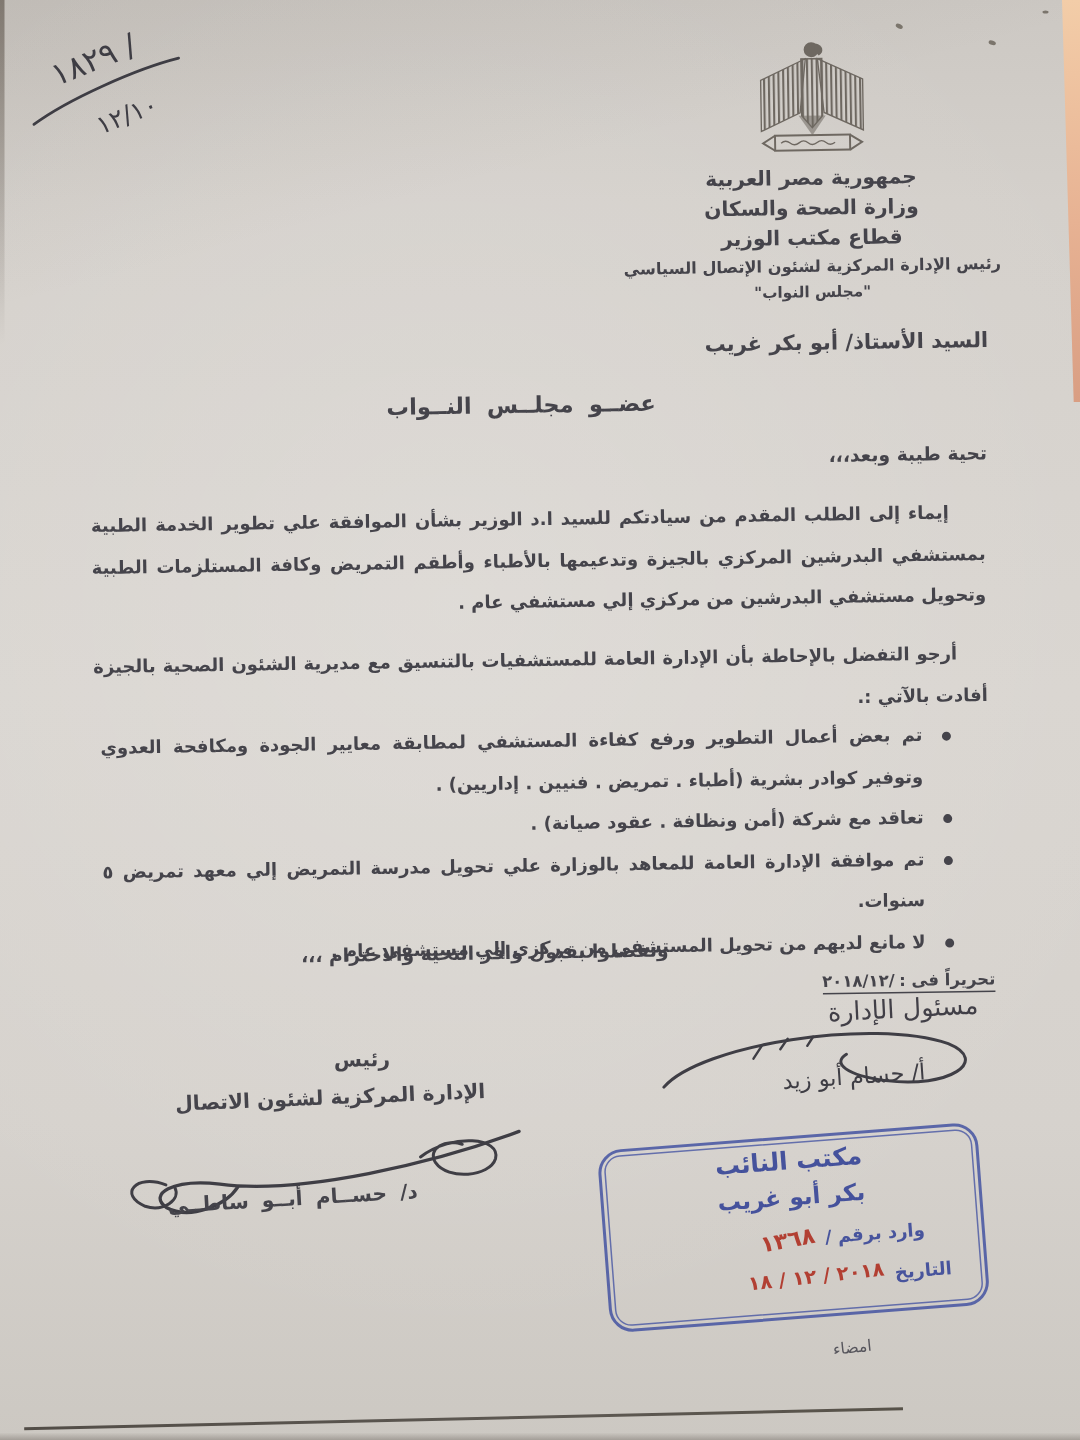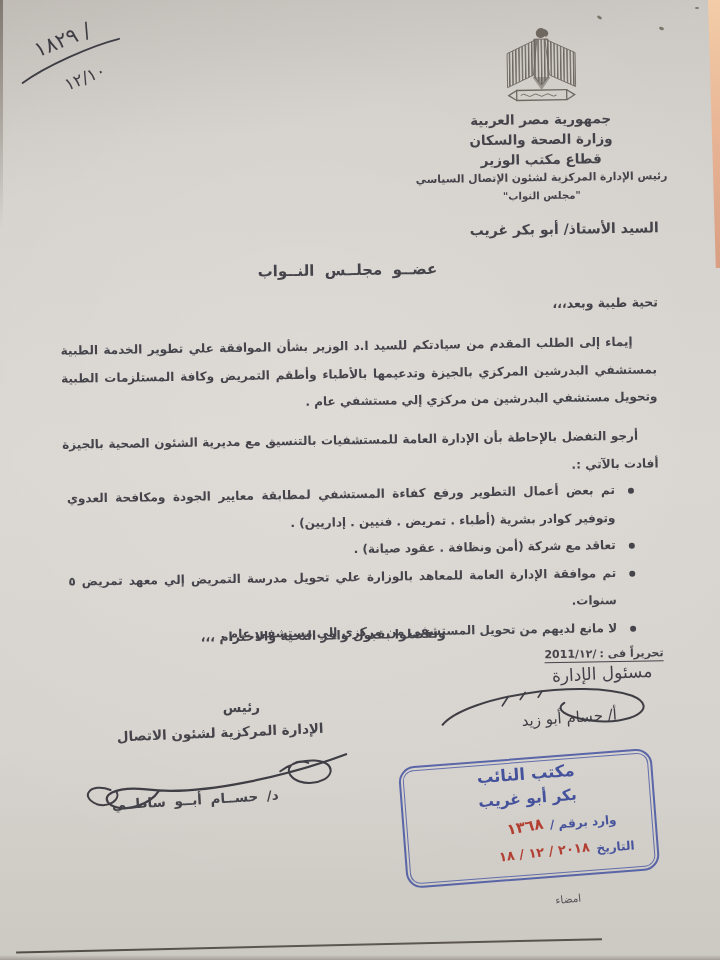--- a/index.html
+++ b/index.html
@@ -142,21 +142,21 @@
       <li>تم بعض أعمال التطوير ورفع كفاءة المستشفي لمطابقة معايير الجودة ومكافحة العدوي وتوفير كوادر بشرية (أطباء . تمريض . فنيين . إداريين) .</li>
       <li>تعاقد مع شركة (أمن ونظافة . عقود صيانة) .</li>
       <li>تم موافقة الإدارة العامة للمعاهد بالوزارة علي تحويل مدرسة التمريض إلي معهد تمريض ٥ سنوات.</li>
       <li>لا مانع لديهم من تحويل المستشفي من مركزي إلي مستشفي عام .</li>
     </ul>
 
     <div class="abs closing">وتفضلوا بقبول وافر التحية والاحترام ،،،</div>
 
     <div class="abs dateline">
       <span>تحريراً فى :</span>
-      <span dir="ltr">2011/١٢/</span>
+      <span dir="ltr">٢٠١٨/١٢/</span>
     </div>
     <div class="abs role-hw">مسئول الإدارة</div>
     <svg class="abs sig-right" viewBox="0 0 245 60">
       <path d="M10 40 C 35 12, 150 -4, 200 14 C 228 26, 200 44, 158 38 C 132 34, 122 26, 132 20" stroke="#3f3e45" stroke-width="2" fill="none" stroke-linecap="round"></path>
       <path d="M70 22 l6 -9 M88 16 l5 -7 M106 14 l4 -6" stroke="#3f3e45" stroke-width="1.6" fill="none" stroke-linecap="round"></path>
     </svg>
     <div class="abs name-right">أ/ حسام أبو زيد</div>
 
     <div class="abs left-title1">رئيس</div>
     <div class="abs left-title2">الإدارة المركزية لشئون الاتصال</div>

